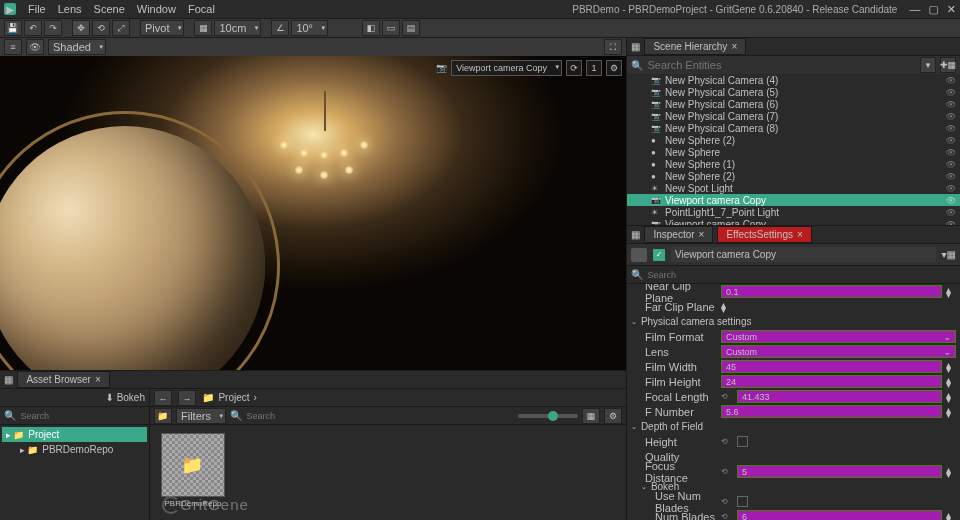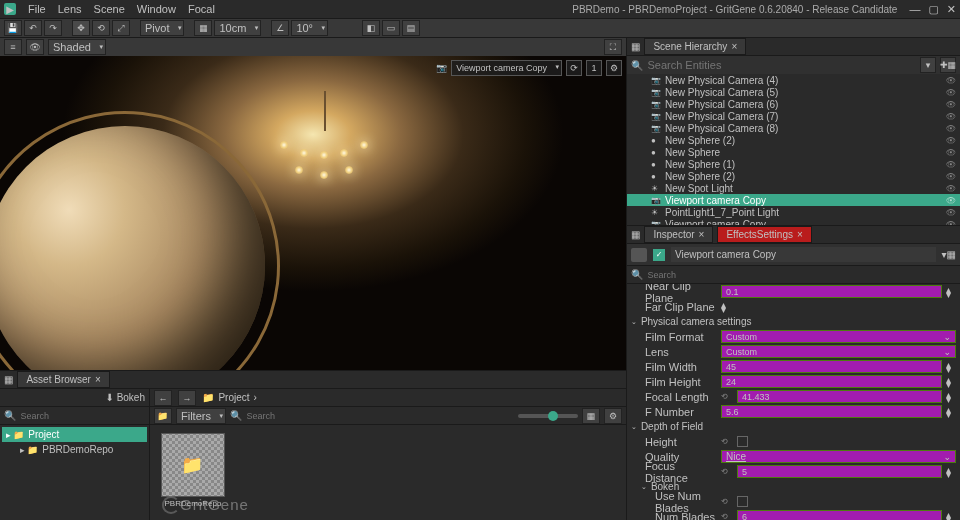--- a/index.html
+++ b/index.html
@@ -391,23 +391,20 @@
             <span class="arr">⌄</span>
             <span>Depth of Field</span>
           </div>
         <div class="prop-row">
             <div class="lbl">Height</div>
             <span class="link">⟲</span>
             <div class="chk"></div>
           </div>
         <div class="prop-row">
             <div class="lbl">Quality</div>
-            <div class="val drop">
-              <span style="text-decoration:underline">Nice</span>
-            </div>
           </div>
         <div class="prop-row">
             <div class="lbl">Focus Distance</div>
             <span class="link">⟲</span>
             <div class="val">5</div>
             <div class="spin">
               <span>▴</span>
               <span>▾</span>
             </div>
           </div>

